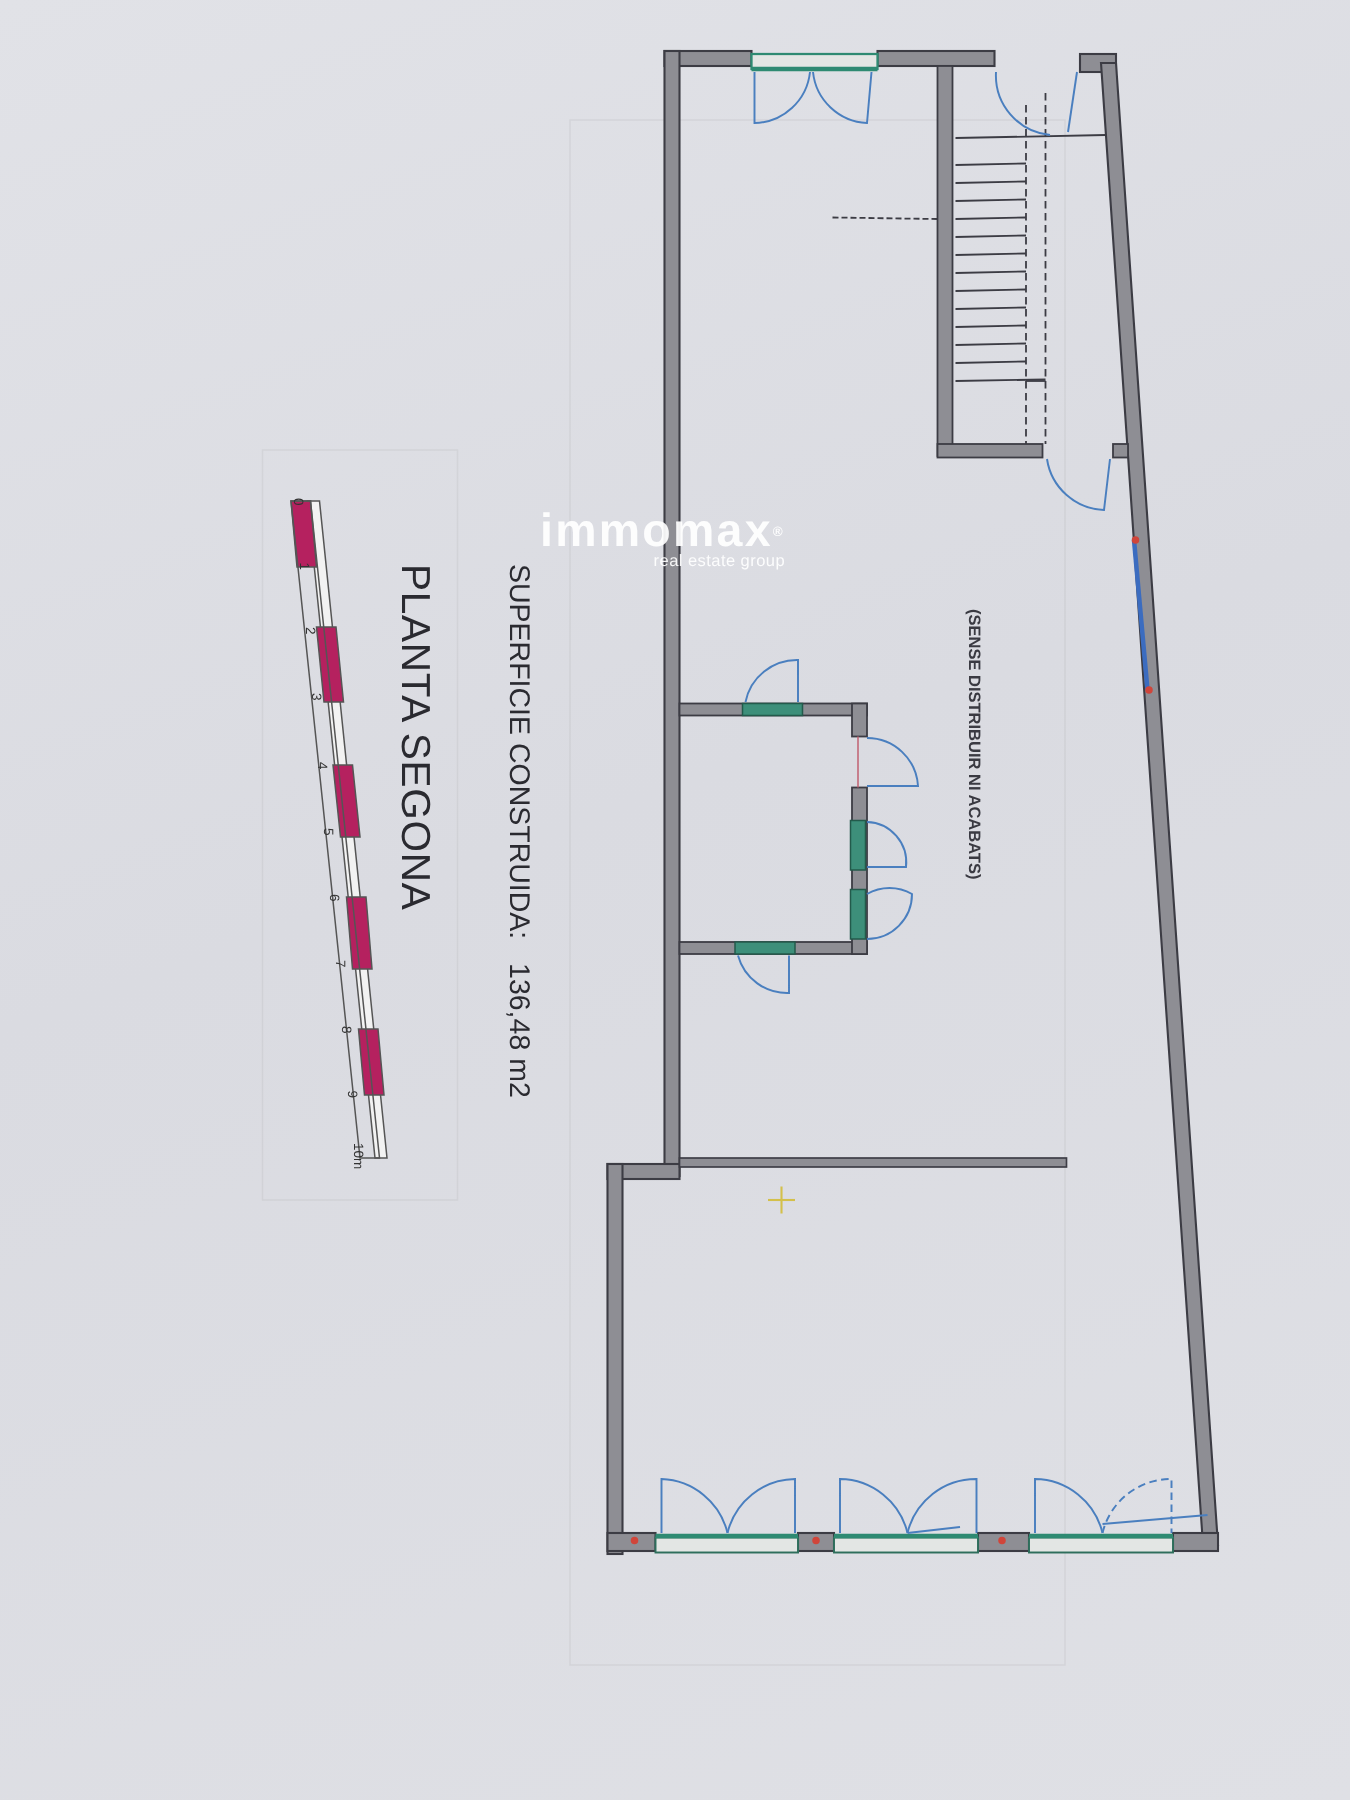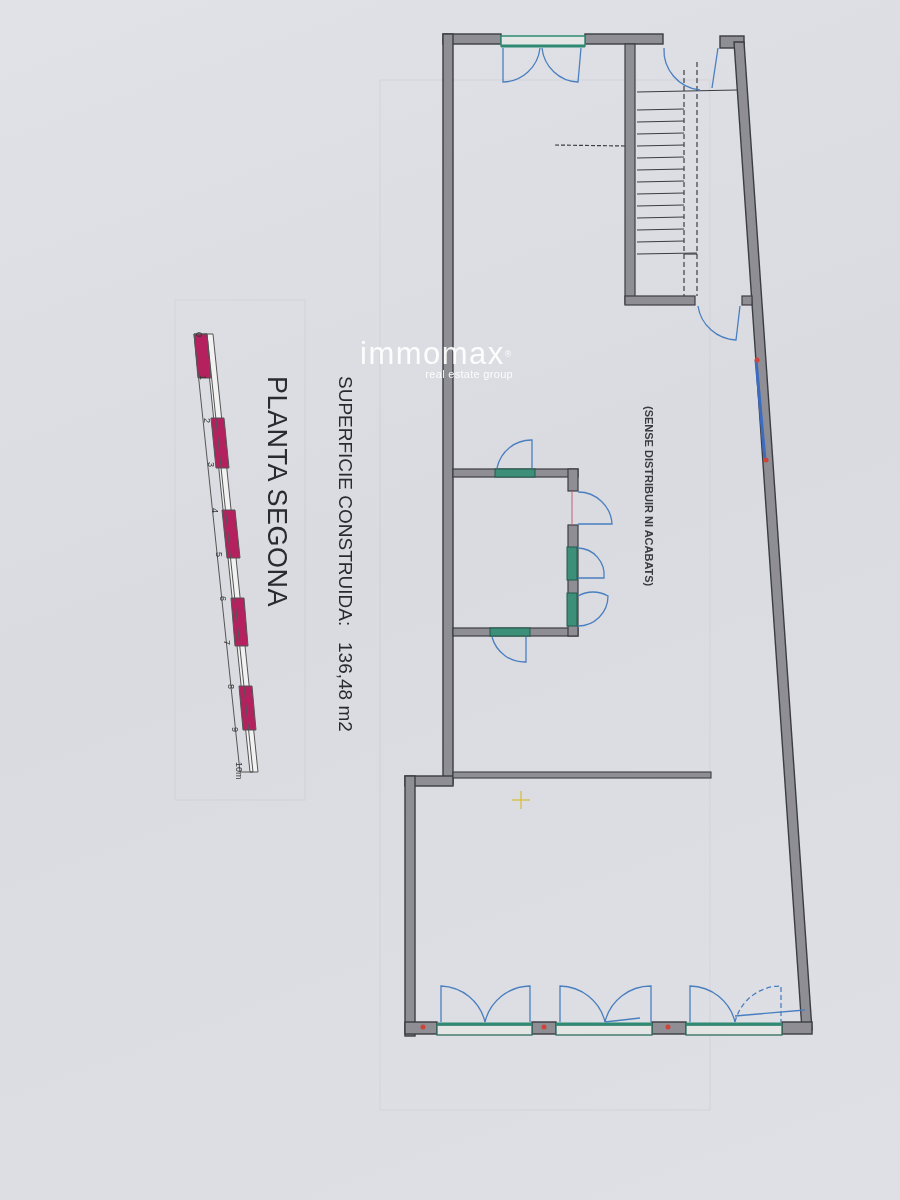--- a/index.html
+++ b/index.html
@@ -19,21 +19,21 @@
       white-space: nowrap; color: #2a2a30;
     }
     .title-label { font-size: 27px; letter-spacing: 0.5px; }
     .area-label { font-size: 19px; }
     .note-label { font-size: 11px; font-weight: bold; color: #3a3a42; }
     .scale-tick { font-size: 9px; color: #333; }
     .watermark {
       position: absolute; left: 360px; top: 338px; text-align: right;
       color: rgba(255,255,255,0.92);
     }
-    .wm-brand { font-size: 31px; font-weight: normal; letter-spacing: 1.5px; line-height: 32px; }
+    .wm-brand { font-size: 31px; font-weight: bold; letter-spacing: 1.5px; line-height: 32px; }
     .wm-reg { font-size: 9px; vertical-align: top; }
     .wm-sub { font-size: 11px; letter-spacing: 0.3px; margin-top: -2px; }
   </style>
 </head>
 <body>
 
 <div class="paper"></div>
 
 <svg class="plan" width="900" height="1200" viewBox="0 0 900 1200">
 

